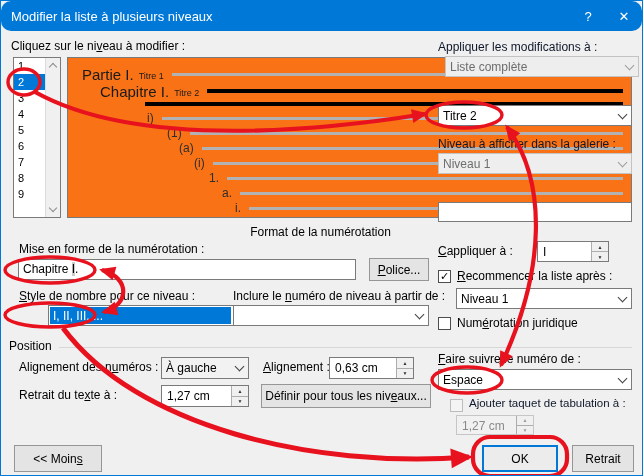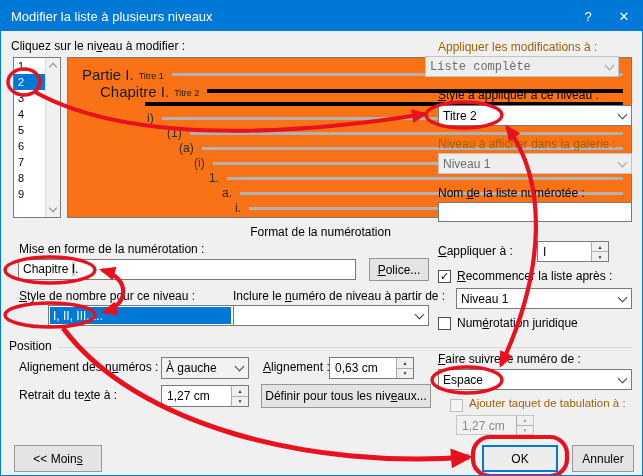--- a/index.html
+++ b/index.html
@@ -3,28 +3,28 @@
 <meta charset="utf-8">
 <style>
   * { box-sizing: border-box; margin: 0; padding: 0; }
   html,body { width:643px; height:476px; }
   body { font-family:"Liberation Sans", sans-serif; background:#fff; }
 
   .dialog { position:relative; width:643px; height:476px; background:#f0f0f0;
             border:1px solid #0078d7; overflow:hidden; }
 
   
-  .titlebar { height:30px; background:#0078d7; color:#fff; display:flex; align-items:center; }
+  .titlebar { height:30px; background:#0078d7; color:#fff; display:flex; align-items:center;border-radius:10px; }
   .title { flex:1; font-size:13px; padding-left:10px; white-space:nowrap; }
   .tb-btn { width:36px; text-align:center; font-size:13px; cursor:default; }
 
   .bodyarea { position:absolute; left:0; right:0; top:30px; bottom:0; font-size:12px; color:#000; }
 
   .lbl { position:absolute; white-space:nowrap; font-size:12px; color:#000; }
-  .lbl.dis { color:#a16207; }
+  .lbl.dis { color:#0f172a; }
   .mn { text-decoration:underline; }
 
   
   .combo { position:absolute; height:21px; background:#fff; border:1px solid #7a7a7a; }
   .combo-val { position:absolute; left:4px; top:1px; line-height:18px; font-size:12px; white-space:nowrap; }
   .combo-btn { position:absolute; right:0; top:0; bottom:0; width:18px; display:flex; align-items:center; justify-content:center; }
   .chev { width:7px; height:7px; border-right:1.5px solid #404040; border-bottom:1.5px solid #404040;
           transform:rotate(45deg); margin-top:-3px; }
   .combo.disabled { background:#eeeeee; border-color:#c3c3c3; }
   .combo.disabled .combo-val { color:#6d6d6d; }
@@ -168,44 +168,42 @@
           <span class="pnum">a.</span>
           <span class="pline"></span>
         </div>
       <div class="prow pr9">
           <span class="pnum">i.</span>
           <span class="pline"></span>
         </div>
     </div>
 
     <div class="lbl dis" style="left:437px; top:9px;"><span>Appliquer les modifications à :</span><span class="mn"></span><span></span></div>
-    <div class="combo disabled" style="left:424px; top:25px; width:194px;font-family:Liberation Mono, monospace;">
+    <div class="combo disabled" style="left:444px; top:25px; width:194px;">
       <span class="combo-val">Liste complète</span>
       <span class="combo-btn">
           <i class="chev"></i>
         </span>
     </div>
 
-    <div class="lbl" style="left:437px; top:57px;"><span></span><span class="mn">S</span><span>tyle à appliquer à ce niveau :</span></div>
     <div class="combo" style="left:437px; top:74px; width:194px;">
       <span class="combo-val">Titre 2</span>
       <span class="combo-btn">
           <i class="chev"></i>
         </span>
     </div>
 
     <div class="lbl dis" style="left:437px; top:106px;"><span>Niveau à afficher dans la galerie :</span><span class="mn"></span><span></span></div>
     <div class="combo disabled" style="left:437px; top:122px; width:194px;">
       <span class="combo-val">Niveau 1</span>
       <span class="combo-btn">
           <i class="chev"></i>
         </span>
     </div>
 
-    <div class="lbl" style="left:437px; top:155px;"><span>Nom </span><span class="mn">d</span><span>e la liste numérotée :</span></div>
     <div class="textfield" style="left:437px; top:171px; width:194px; height:20px;"><span></span></div>
 
     <div class="group" style="left:8px; top:194px; width:623px;flex-direction:column;">
       <span class="group-title">Format de la numérotation</span>
       <span class="group-line"></span>
     </div>
 
     <div class="lbl" style="left:18px; top:211px;"><span>Mise en forme de la numérotation :</span><span class="mn"></span><span></span></div>
     <div class="textfield" style="left:17px; top:228px; width:338px; height:21px;"><span>Chapitre </span><span class="shade">I</span><span>.</span></div>
     <div class="btn" style="left:368px; top:227px; width:60px; height:23px;">
@@ -314,21 +312,21 @@
           <div>
             <span>▼</span>
           </div>
         </div>
     </div>
 
     <div class="btn" style="left:13px; top:414px; width:88px; height:27px;">
         <span><span>&lt;&lt; Moin</span><span class="mn">s</span><span></span></span>
       </div>
     <div class="btn default" style="left:481px; top:414px; width:76px; height:27px;">OK</div>
-    <div class="btn" style="left:571px; top:414px; width:62px; height:27px;">Annuler</div>
+    <div class="btn" style="left:571px; top:414px; width:62px; height:27px;">Retrait</div>
   </div>
 
   <svg class="overlay" viewBox="0 0 643 476">
     <defs>
       <marker id="arr" markerUnits="userSpaceOnUse" markerWidth="18" markerHeight="16" refX="14" refY="8" orient="auto">
         <path class="afill" d="M1,1 L17,8 L1,15 Z"></path>
       </marker>
       <marker id="arrRev" markerUnits="userSpaceOnUse" markerWidth="18" markerHeight="16" refX="14" refY="8" orient="auto-start-reverse">
         <path class="afill" d="M1,1 L17,8 L1,15 Z"></path>
       </marker>

